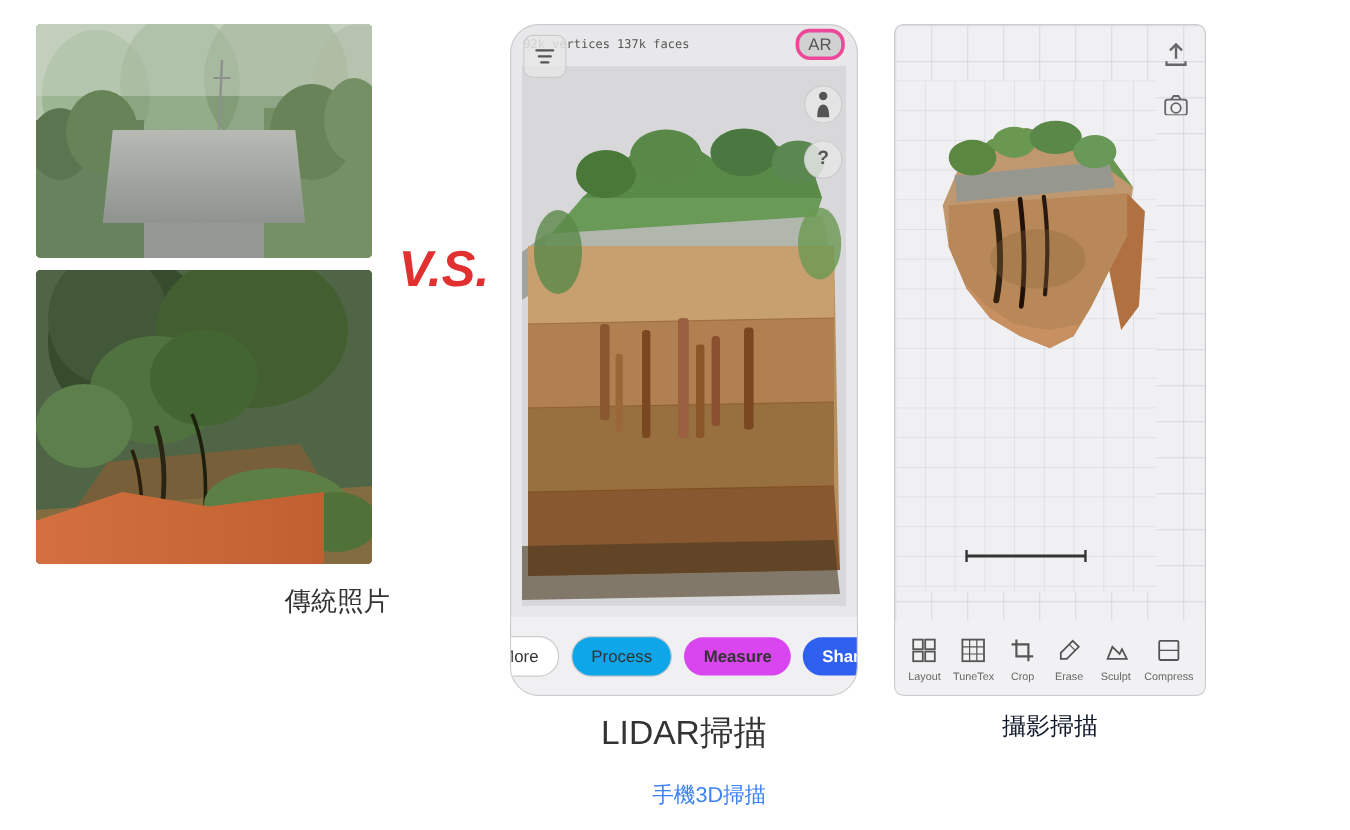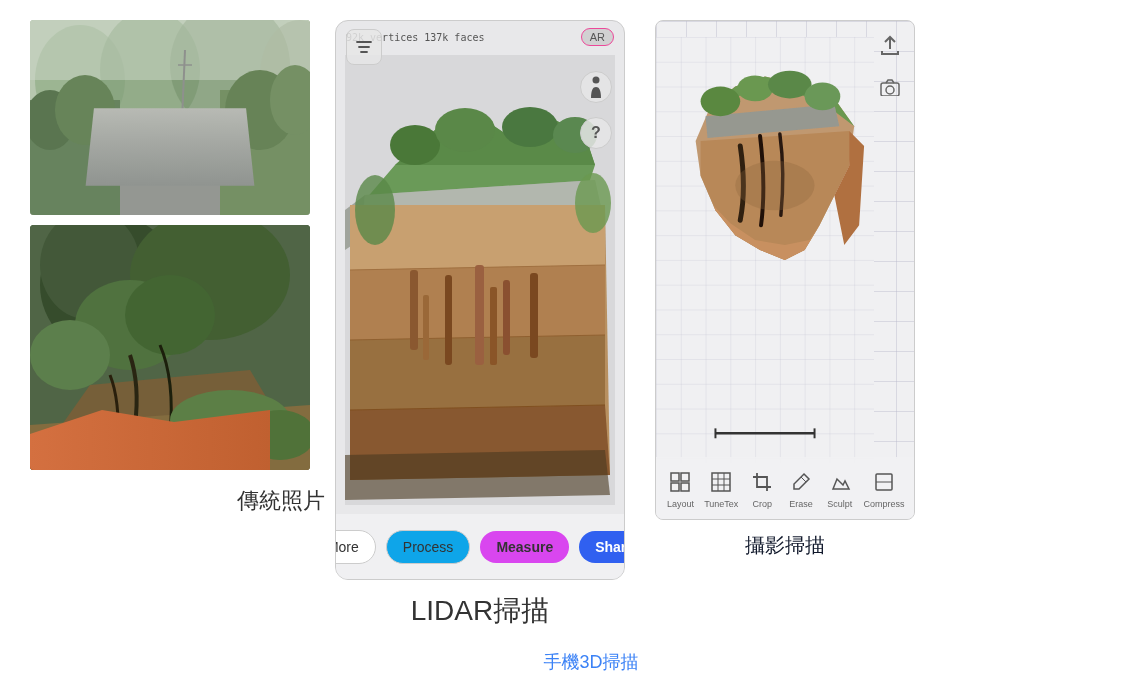--- a/index.html
+++ b/index.html
@@ -111,21 +111,21 @@
       align-items: center;
       width: 310px;
       flex-shrink: 0;
       gap: 8px;
     }
 
     .phone-screen {
       width: 290px;
       height: 560px;
       background: #e8e8ea;
-      border-radius: 13px;
+      border-radius: 24px;
       border: 1px solid #ccc;
       position: relative;
       overflow: hidden;
     }
 
     .phone-top-bar {
       position: absolute;
       top: 0; left: 0; right: 0;
       height: 32px;
       display: flex;
@@ -138,23 +138,23 @@
     .stats-text {
       font-size: 10px;
       color: #555;
       font-family: monospace;
     }
 
     .ar-badge {
       background: rgba(200,200,200,0.7);
       border-radius: 12px;
       padding: 2px 8px;
-      font-size: 11px;
+      font-size: 14px;
       color: #555;
-      border: 1px solid #ec4899;
+      border: 3px solid #ec4899;
     }
 
     .phone-side-icons {
       position: absolute;
       right: 12px;
       top: 50px;
       display: flex;
       flex-direction: column;
       gap: 14px;
       z-index: 10;
@@ -255,21 +255,21 @@
       flex-direction: column;
       align-items: center;
       width: 280px;
       flex-shrink: 0;
       gap: 8px;
       margin-left: 10px;
     }
 
     .scan-window {
       width: 260px;
-      height: 500px;
+      height: 560px;
       background: #f0f0f2;
       border: 1px solid #ccc;
       border-radius: 8px;
       position: relative;
       overflow: hidden;
     }
 
     
     .scan-window::before {
       content: '';
@@ -430,20 +430,23 @@
         <ellipse cx="200" cy="195" rx="60" ry="30" fill="#6a9050"></ellipse>
         <ellipse cx="250" cy="210" rx="35" ry="25" fill="#5a8040"></ellipse>
 
         <rect width="280" height="245" fill="rgba(40,60,30,0.2)"></rect>
       </svg>
     </div>
 
     <div class="label-traditional">傳統照片</div>
   </div>
 
+  <div class="vs-section">
+    <span class="vs-text">V.S.</span>
+  </div>
 
   <div class="lidar-section">
     <div class="phone-screen">
 
       <div class="phone-top-bar">
         <div class="filter-icon-btn">
           <svg width="18" height="14" viewBox="0 0 18 14">
             <line x1="2" y1="2" x2="16" y2="2" stroke="#555" stroke-width="1.8" stroke-linecap="round"></line>
             <line x1="4" y1="7" x2="14" y2="7" stroke="#555" stroke-width="1.8" stroke-linecap="round"></line>
             <line x1="6" y1="12" x2="12" y2="12" stroke="#555" stroke-width="1.8" stroke-linecap="round"></line>

